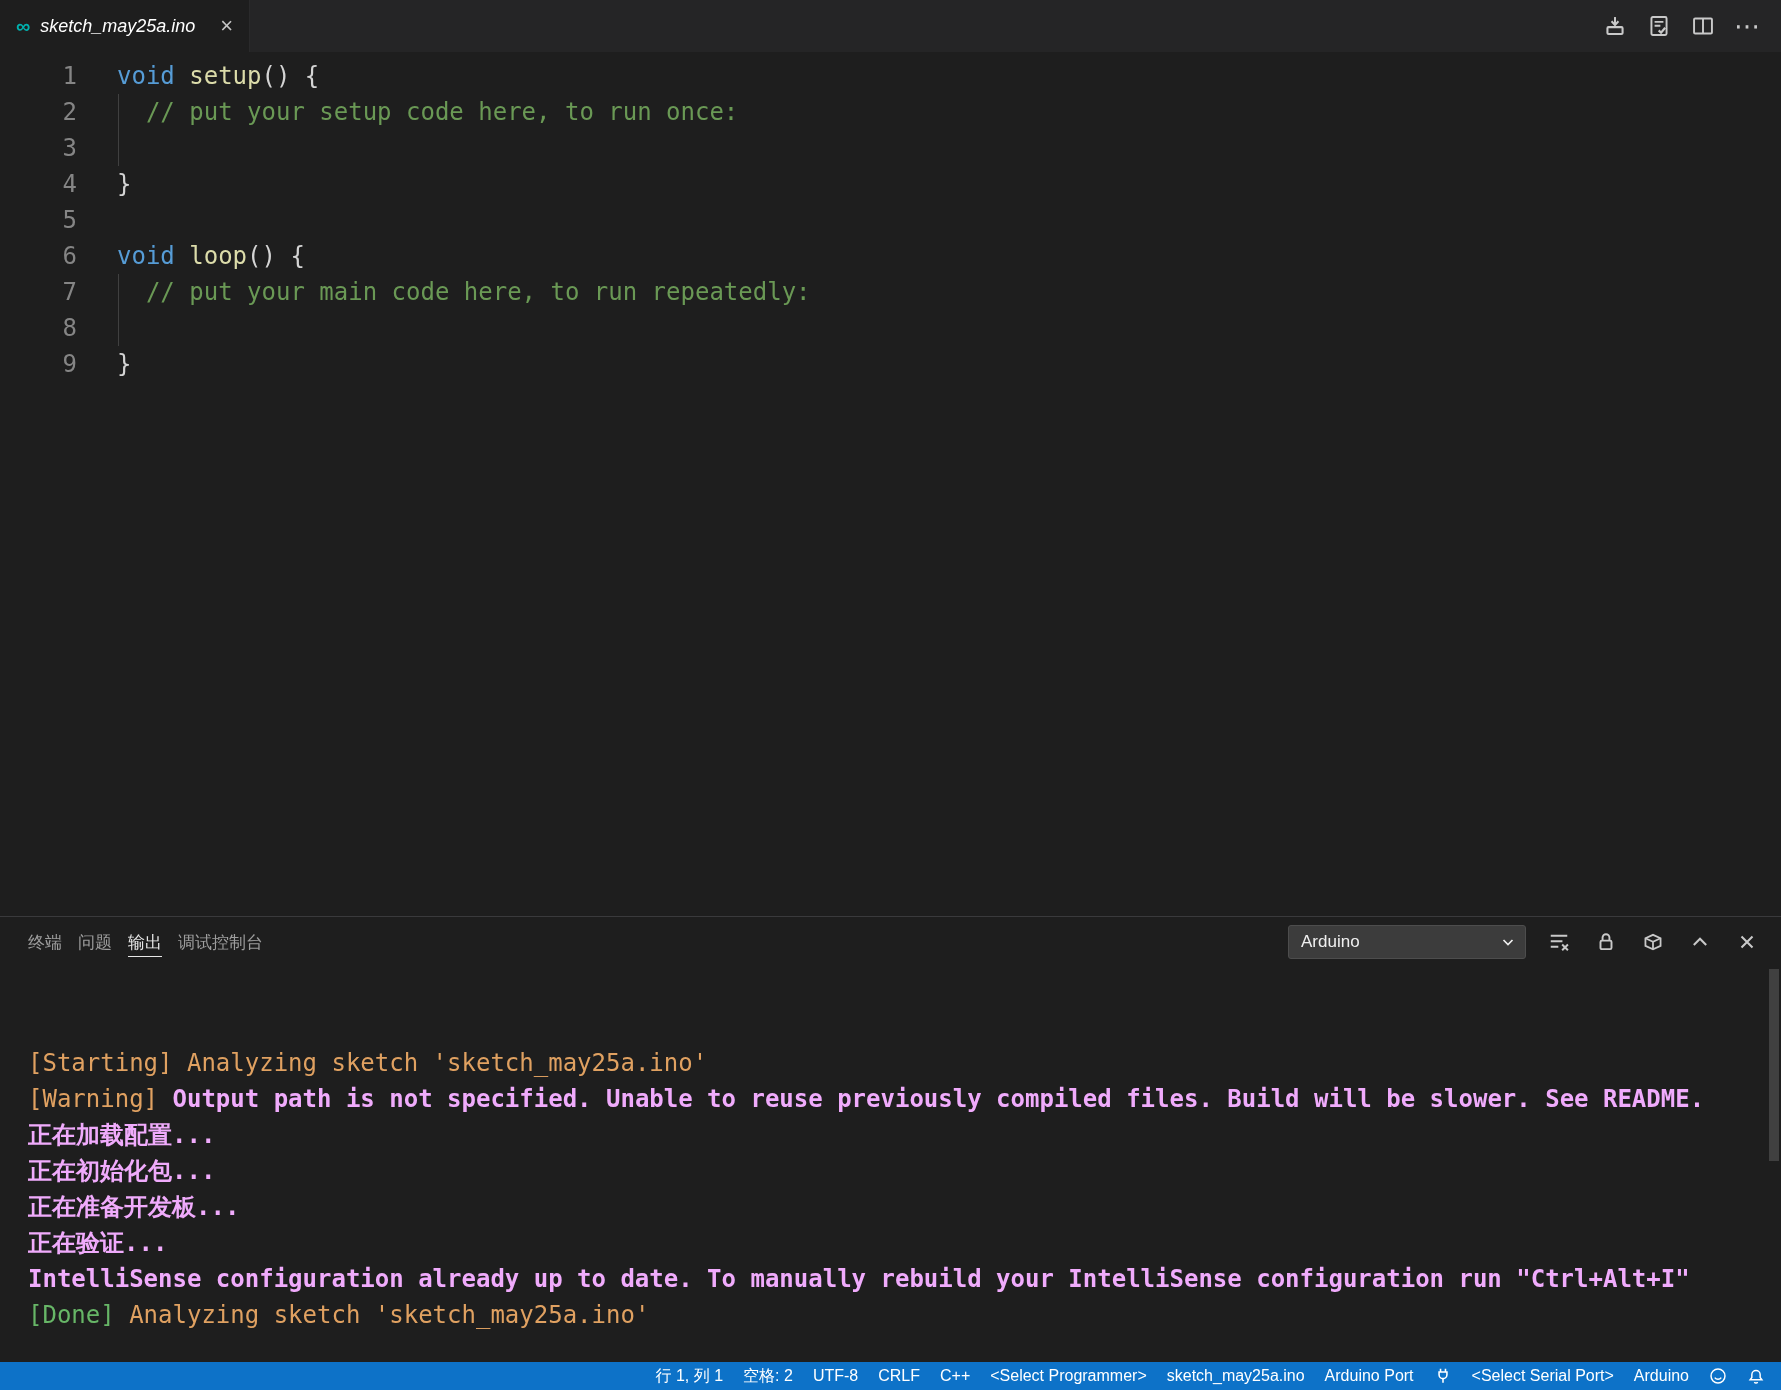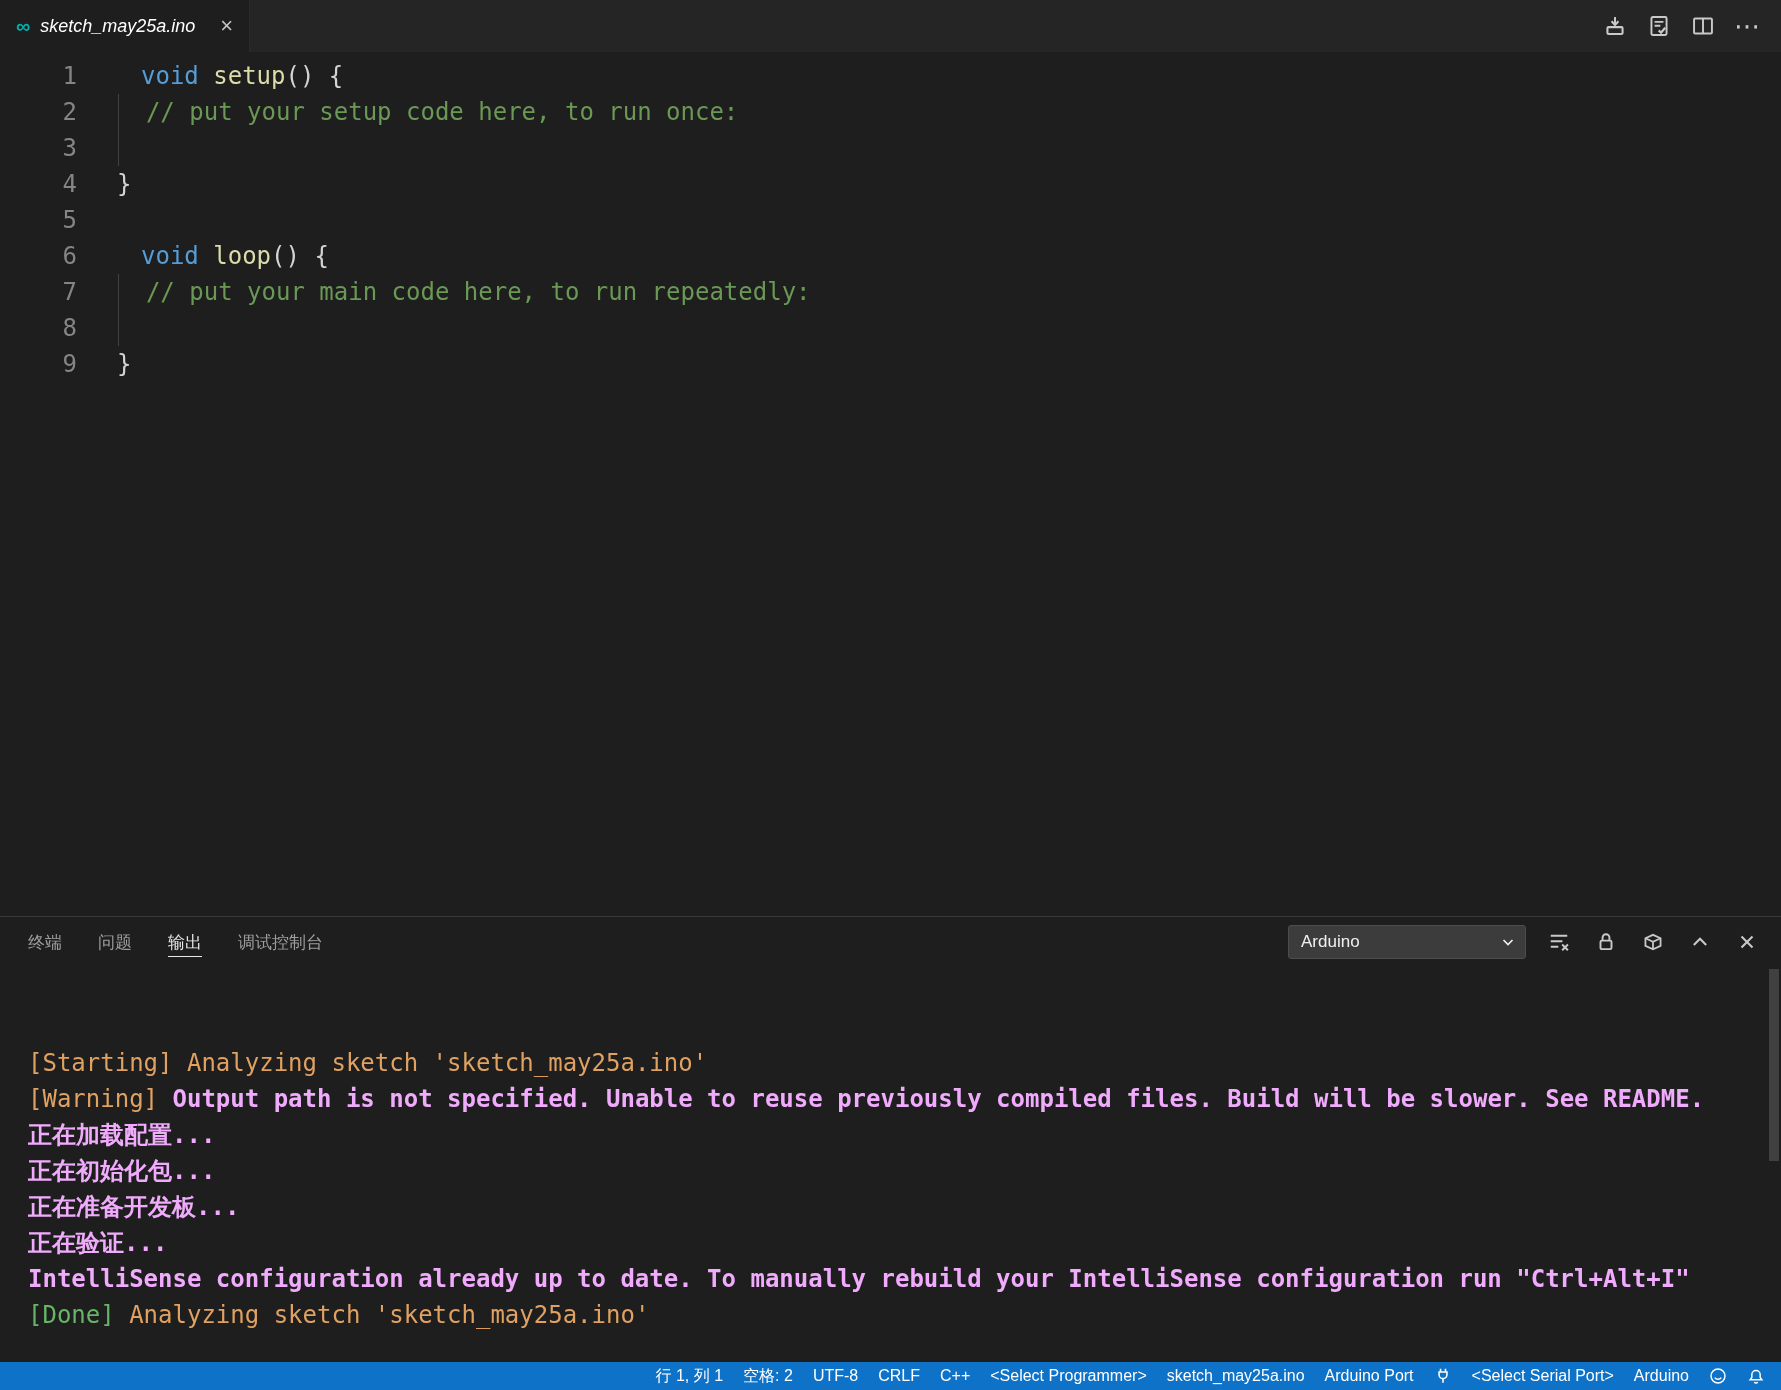--- a/index.html
+++ b/index.html
@@ -25,29 +25,29 @@
   .action-btn svg { display:block; }
   .more-glyph { font-size:26px; color:#c9c9c9; line-height:0.5; }
 
   
   .editor { flex:1; overflow:hidden; padding-top:6px; cursor:text;
     font-family:"DejaVu Sans Mono","Liberation Mono",monospace; font-size:24px; line-height:36px; }
   .editor-line { display:flex; height:36px; }
   .line-number { width:77px; flex:none; text-align:right; color:#858585; user-select:none; }
   .code-content { position:relative; padding-left:40px; white-space:pre; color:#d4d4d4; flex:1; }
   .indent-guide { position:absolute; left:41px; top:0; height:36px; width:1px; background:#404040; }
-  .tok-keyword { color:#569cd6;margin-left:24px; }
+  .tok-keyword { color:#569cd6; }
   .tok-function { color:#dcdcaa; }
   .tok-plain { color:#d4d4d4; }
   .tok-comment { color:#6a9955; }
 
   
   .panel { height:446px; flex:none; border-top:1px solid #3a3a3c; display:flex; flex-direction:column; position:relative; background:#1e1e1e; }
   .panel-header { height:50px; flex:none; display:flex; align-items:center; padding:0 20px 0 28px; }
-  .panel-tabs { display:flex; gap:36px; }
+  .panel-tabs { display:flex; gap:16px; }
   .panel-tab { font-size:17px; color:#9d9d9d; height:50px; display:flex; align-items:center; position:relative; cursor:pointer; white-space:nowrap; }
   .panel-tab.active { color:#e7e7e7; }
   .panel-tab.active::after { content:""; position:absolute; left:0; right:0; bottom:10px; height:1px; background:#e7e7e7; }
   .panel-controls { margin-left:auto; display:flex; align-items:center; gap:19px; color:#c9c9c9; }
   .channel-select {
     width:238px; height:34px; background:#3c3c3c; border:1px solid #4d4d4d; border-radius:3px;
     display:flex; align-items:center; padding:0 8px 0 12px; color:#f0f0f0; font-size:17px; cursor:pointer;
   }
   .channel-select .chev { margin-left:auto; display:flex; }
   .panel-icon { width:28px; height:28px; display:flex; align-items:center; justify-content:center; border-radius:5px; cursor:pointer; }

